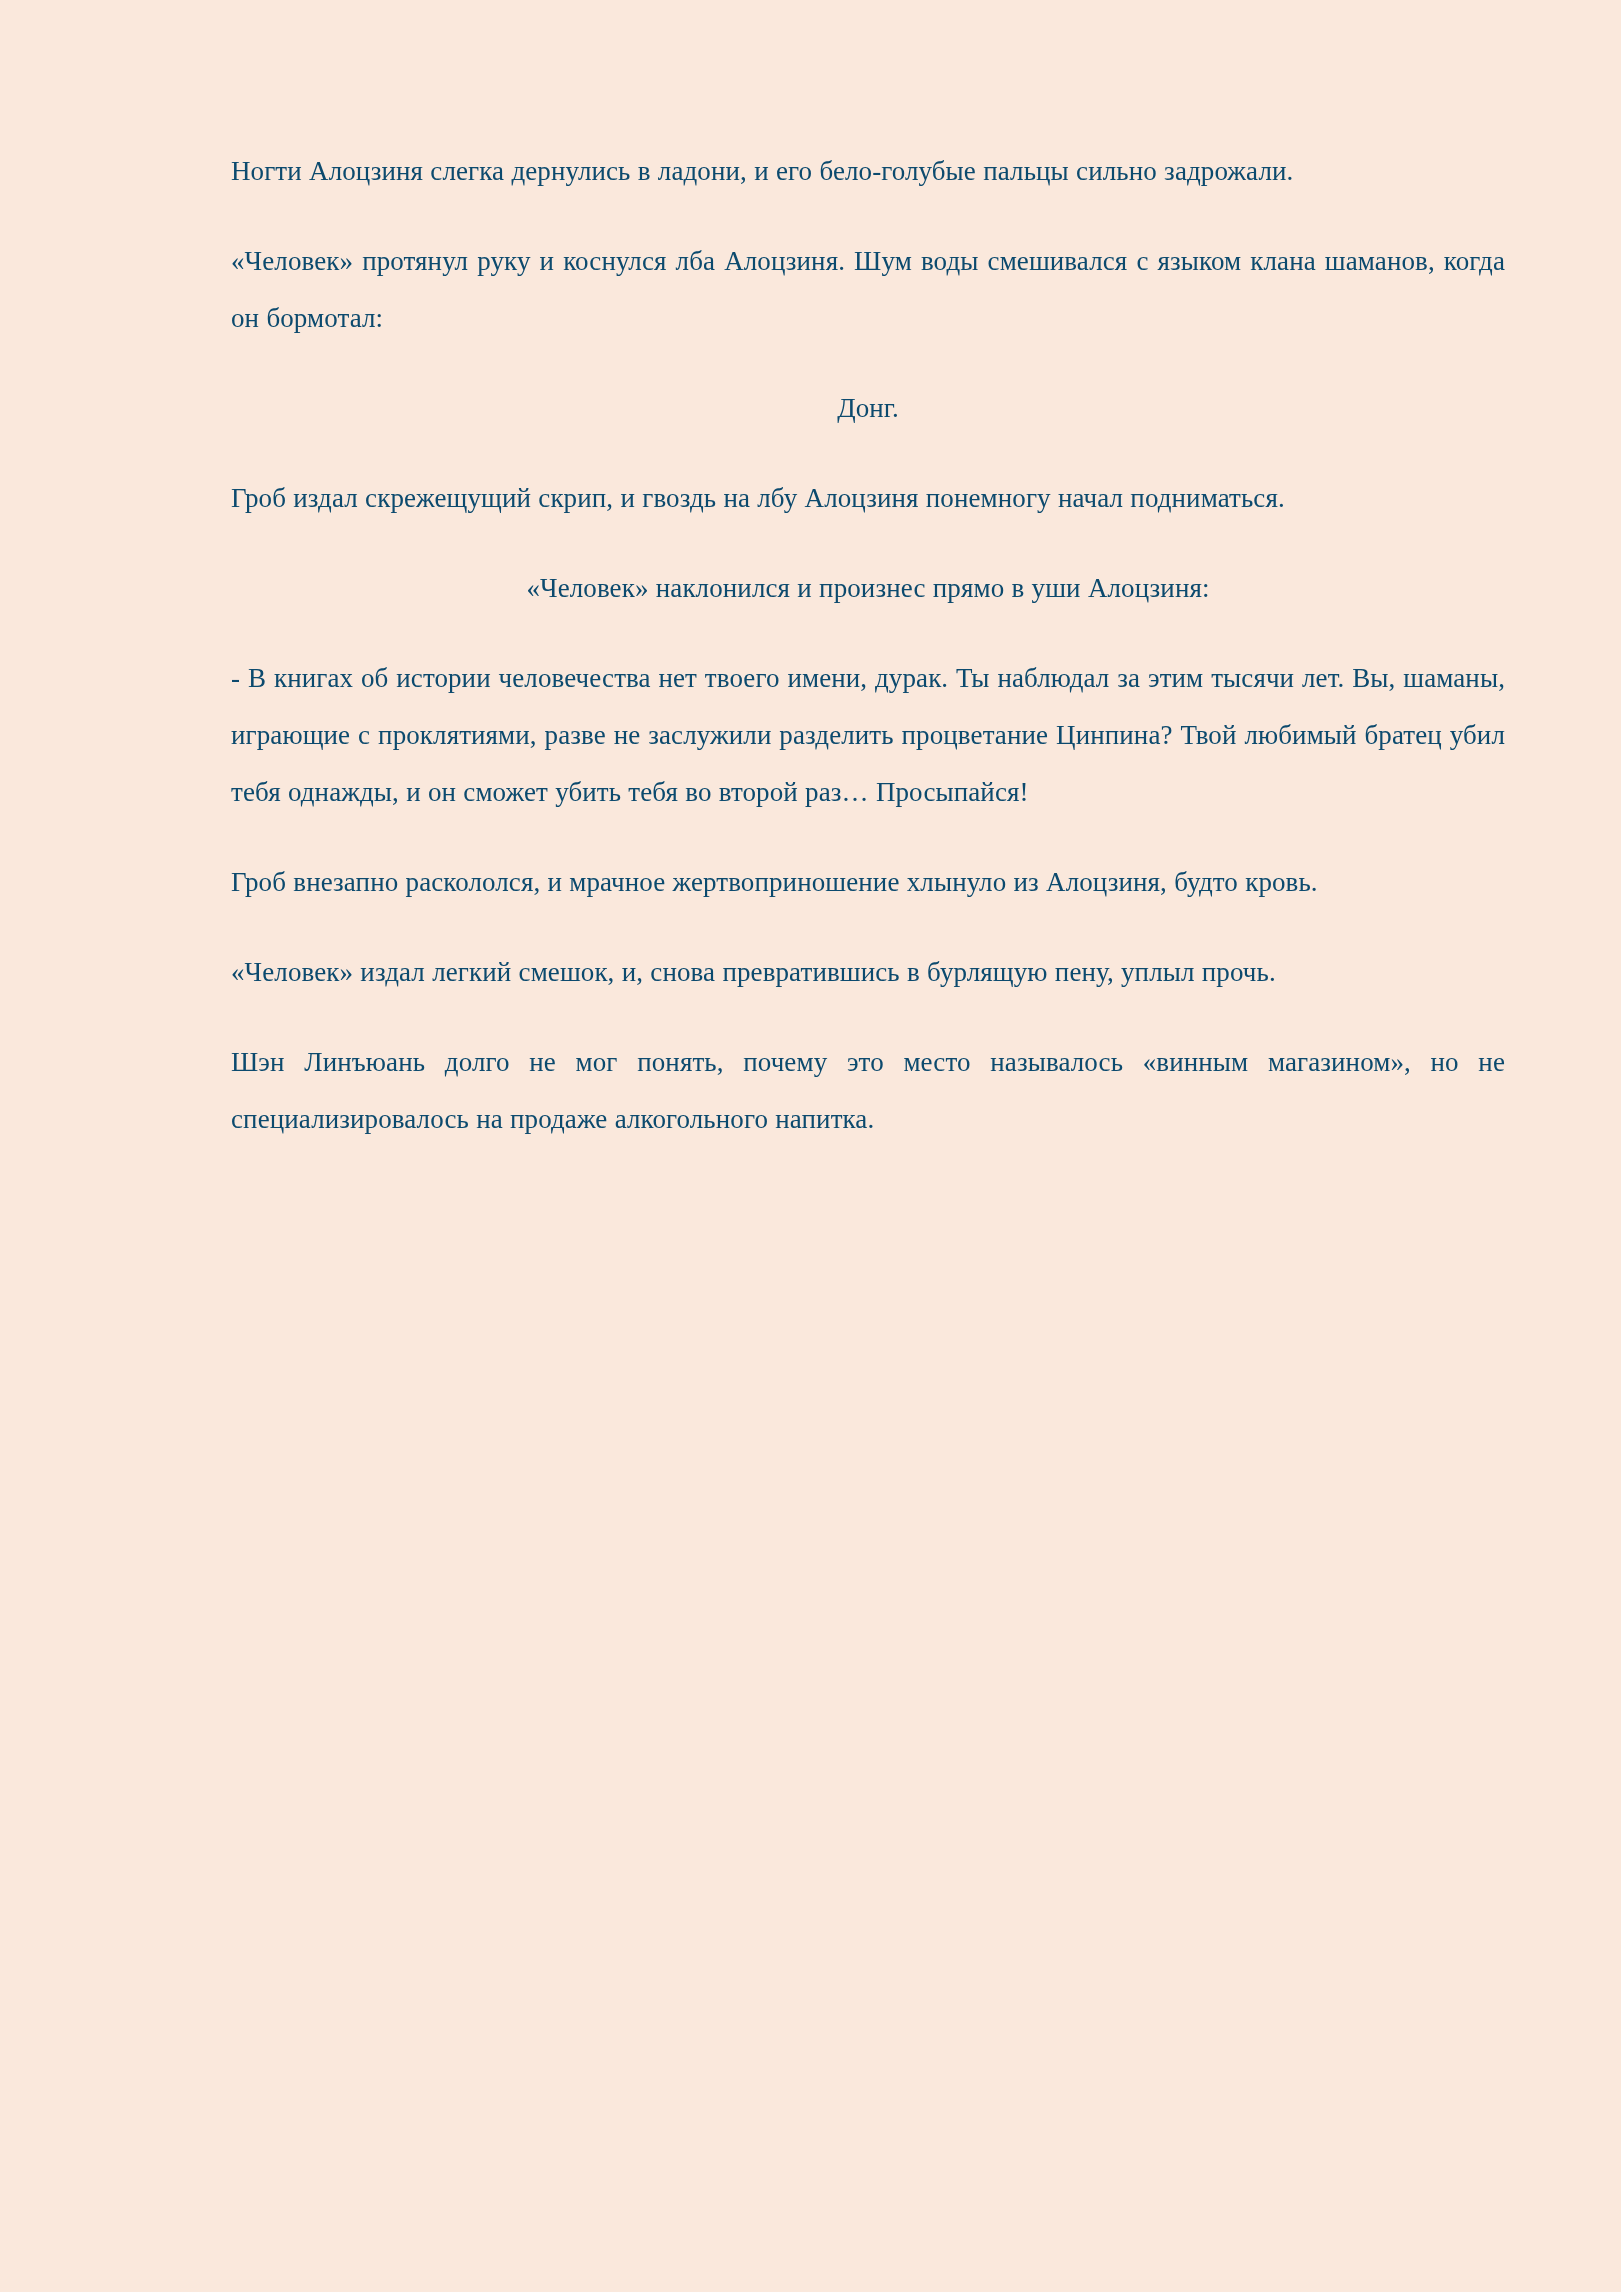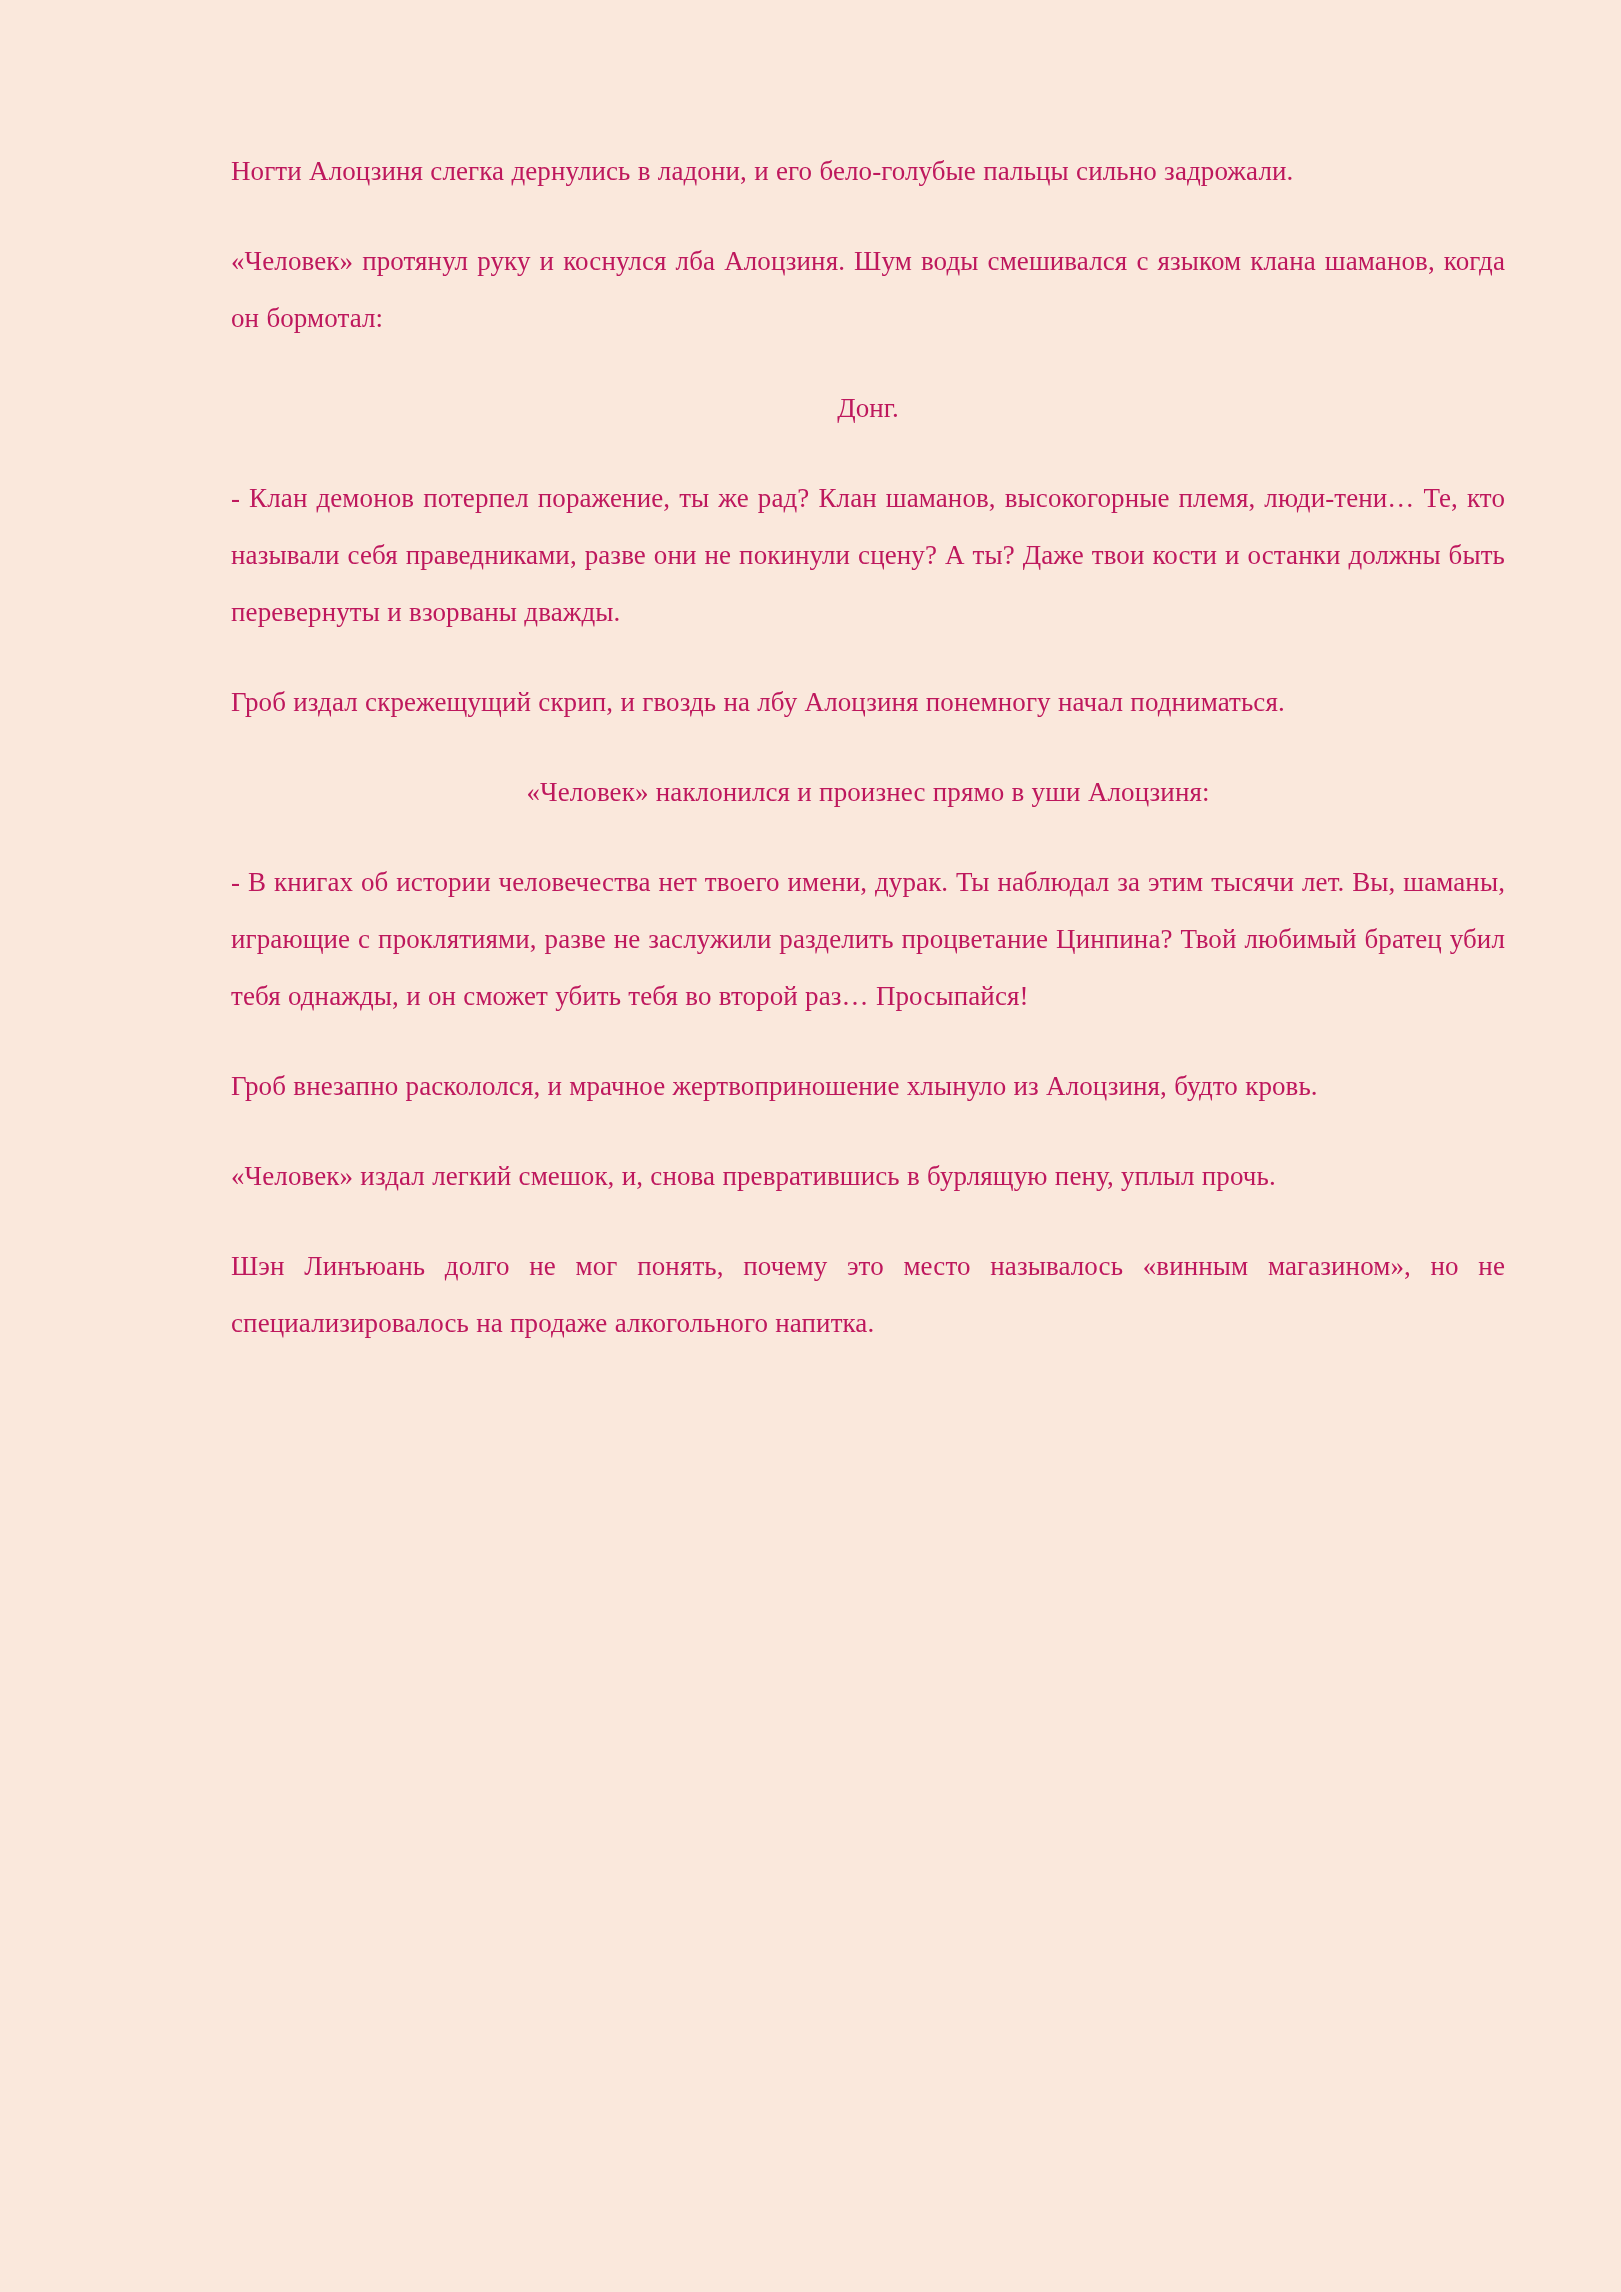--- a/index.html
+++ b/index.html
@@ -29,21 +29,21 @@
     left: 231px;
     top: 143px;
     width: 1274px;
   }
 
   p.para {
     margin: 0 0 33px 0;
     padding: 0;
     font-size: 27px;
     line-height: 57px;
-    color: #be185d;
+    color: #0c4a6e;
     text-align: justify;
     text-justify: inter-word;
     letter-spacing: 0.1px;
     word-spacing: 0.4px;
     hyphens: none;
   }
 
   p.para:last-child {
     margin-bottom: 0;
   }
@@ -55,21 +55,20 @@
 </style>
 </head>
 <body>
 
 <div class="page">
   <div class="text-column">
 
     <p class="para">Ногти Алоцзиня слегка дернулись в ладони, и его бело-голубые пальцы сильно задрожали.</p>
     <p class="para">«Человек» протянул руку и коснулся лба Алоцзиня. Шум воды смешивался с языком клана шаманов, когда он бормотал:</p>
     <p class="para short">Донг.</p>
-    <p class="para">- Клан демонов потерпел поражение, ты же рад? Клан шаманов, высокогорные племя, люди-тени… Те, кто называли себя праведниками, разве они не покинули сцену? А ты? Даже твои кости и останки должны быть перевернуты и взорваны дважды.</p>
     <p class="para">Гроб издал скрежещущий скрип, и гвоздь на лбу Алоцзиня понемногу начал подниматься.</p>
     <p class="para short">«Человек» наклонился и произнес прямо в уши Алоцзиня:</p>
     <p class="para">- В книгах об истории человечества нет твоего имени, дурак. Ты наблюдал за этим тысячи лет. Вы, шаманы, играющие с проклятиями, разве не заслужили разделить процветание Цинпина? Твой любимый братец убил тебя однажды, и он сможет убить тебя во второй раз… Просыпайся!</p>
     <p class="para">Гроб внезапно раскололся, и мрачное жертвоприношение хлынуло из Алоцзиня, будто кровь.</p>
     <p class="para">«Человек» издал легкий смешок, и, снова превратившись в бурлящую пену, уплыл прочь.</p>
     <p class="para">Шэн Линъюань долго не мог понять, почему это место называлось «винным магазином», но не специализировалось на продаже алкогольного напитка.</p>
 
   </div>
 </div>
 

